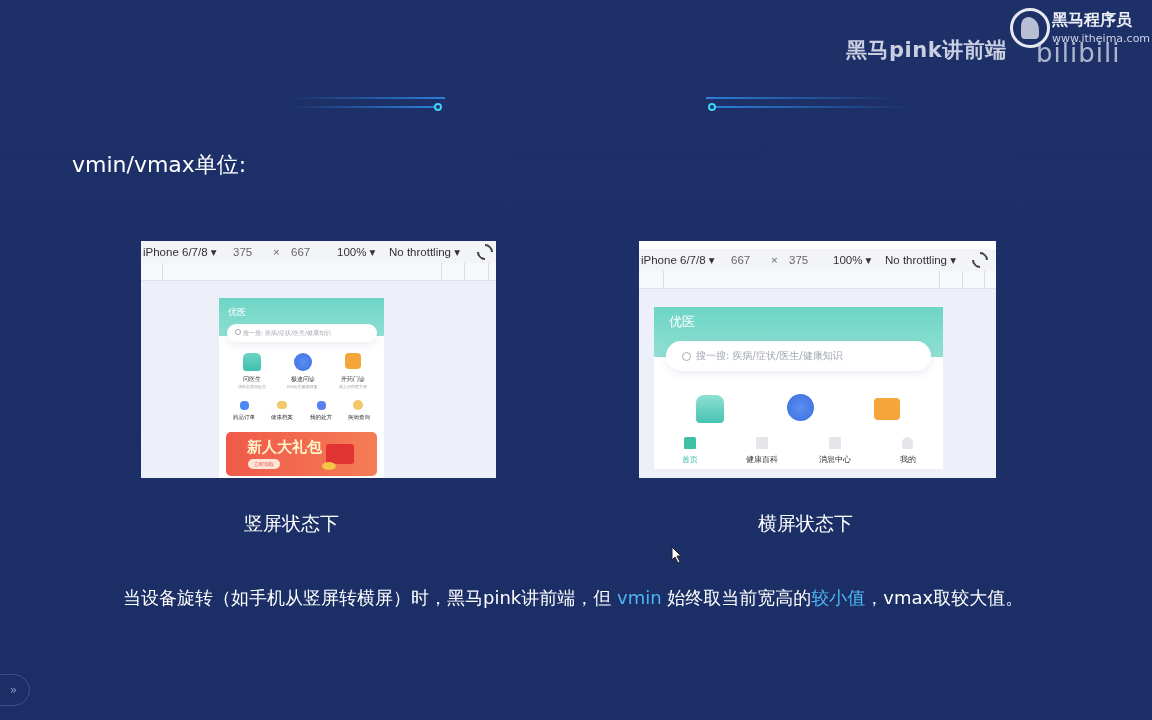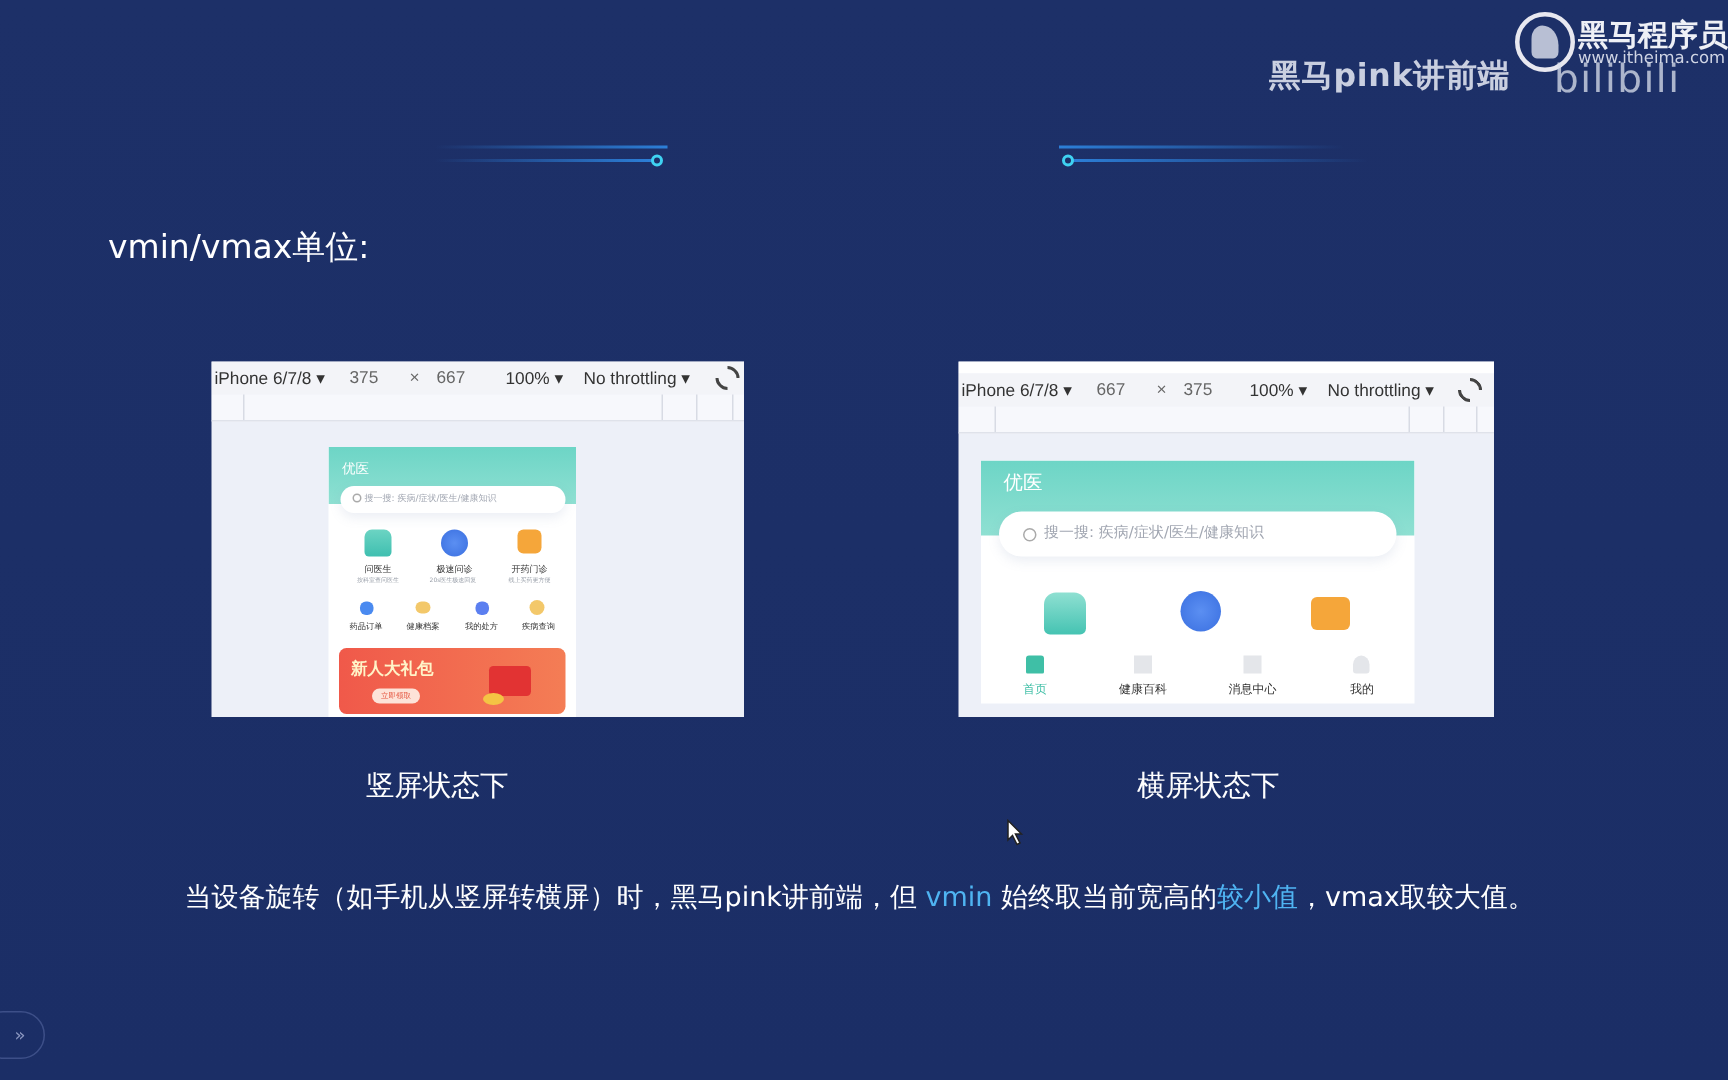--- a/index.html
+++ b/index.html
@@ -9,21 +9,21 @@
     font-family: "DejaVu Sans", "Liberation Sans", sans-serif;
     color: #fff;
     position: relative;
   }
   .slide { position: absolute; inset: 0; background: linear-gradient(180deg,#1d3068 0%,#1b2e66 100%); }
 
   
   .wm-text { position: absolute; left: 846px; top: 36px; font-size: 21px; font-weight: bold; color: #c9cfe0; letter-spacing: 0.5px; }
   .wm-logo { position: absolute; left: 1010px; top: 8px; width: 40px; height: 40px; border-radius: 50%; border: 3px solid #e8e8f0; background: #1d3068; }
   .wm-logo::after { content: ""; position: absolute; left: 8px; top: 6px; width: 18px; height: 22px; background: #b8bfd4; border-radius: 40% 60% 20% 20%; }
-  .wm-brand { position: absolute; left: 1052px; top: 10px; font-size: 20px; font-weight: bold; color: #eef0f6; }
+  .wm-brand { position: absolute; left: 1052px; top: 10px; font-size: 16px; font-weight: bold; color: #eef0f6; }
   .wm-url { position: absolute; left: 1052px; top: 32px; font-size: 11px; color: #cfd4e4; }
   .wm-bili { position: absolute; left: 1036px; top: 38px; font-size: 26px; font-weight: normal; color: rgba(220,225,238,0.75); letter-spacing: 1px; font-family: "DejaVu Sans", sans-serif; }
 
   
   .title { position: absolute; left: 0; width: 1152px; top: 82px; text-align: center; font-size: 34px; color: #fff; letter-spacing: 2px; }
   .deco { position: absolute; height: 2px; background: linear-gradient(90deg, rgba(40,120,220,0) 0%, #2c7fd8 100%); }
   .deco.r { background: linear-gradient(90deg, #2c7fd8 0%, rgba(40,120,220,0) 100%); }
   .dot { position: absolute; width: 8px; height: 8px; border-radius: 50%; border: 2px solid #3fd2f2; background: #1d3068; }
 
   .subtitle { position: absolute; left: 72px; top: 150px; font-size: 22px; color: #fff; }
@@ -115,21 +115,21 @@
       <div class="icon-svc" style="left:21px; top:103px; width:9px; height:9px; background:#4a8af0;"></div>
       <div class="icon-svc" style="left:58px; top:103px; width:10px; height:8px; background:#f3c86a;"></div>
       <div class="icon-svc" style="left:98px; top:103px; width:9px; height:9px; background:#5b7ff0;"></div>
       <div class="icon-svc" style="left:134px; top:102px; width:10px; height:10px; background:#f3c86a; border-radius:50%;"></div>
       <div class="lbl" style="left:6px; top:116px; width:38px; font-size:5.5px;">药品订单</div>
       <div class="lbl" style="left:44px; top:116px; width:38px; font-size:5.5px;">健康档案</div>
       <div class="lbl" style="left:83px; top:116px; width:38px; font-size:5.5px;">我的处方</div>
       <div class="lbl" style="left:121px; top:116px; width:38px; font-size:5.5px;">疾病查询</div>
 
       <div class="banner" style="left:7px; top:134px; width:151px; height:44px;">
-        <div class="bt" style="left:8px; top:6px; font-size:11px;">新人大礼包</div>
+        <div class="bt" style="left:21px; top:6px; font-size:15px;">新人大礼包</div>
         <div class="btn" style="left:22px; top:27px; width:32px; height:10px; font-size:5px; line-height:10px;">立即领取</div>
         <div class="gift" style="left:100px; top:12px; width:28px; height:20px; background:#e23333;"></div>
         <div style="position:absolute; left:96px; top:30px; width:14px; height:8px; background:#f4c444; border-radius:50%;"></div>
       </div>
     </div>
   </div>
 
   <div class="panel" style="left:639px; top:241px; width:357px; height:237px;">
     <div style="position:absolute; left:0; right:0; top:0; height:8px; background:#fff;"></div>
     <div class="toolbar" style="top:8px;">

